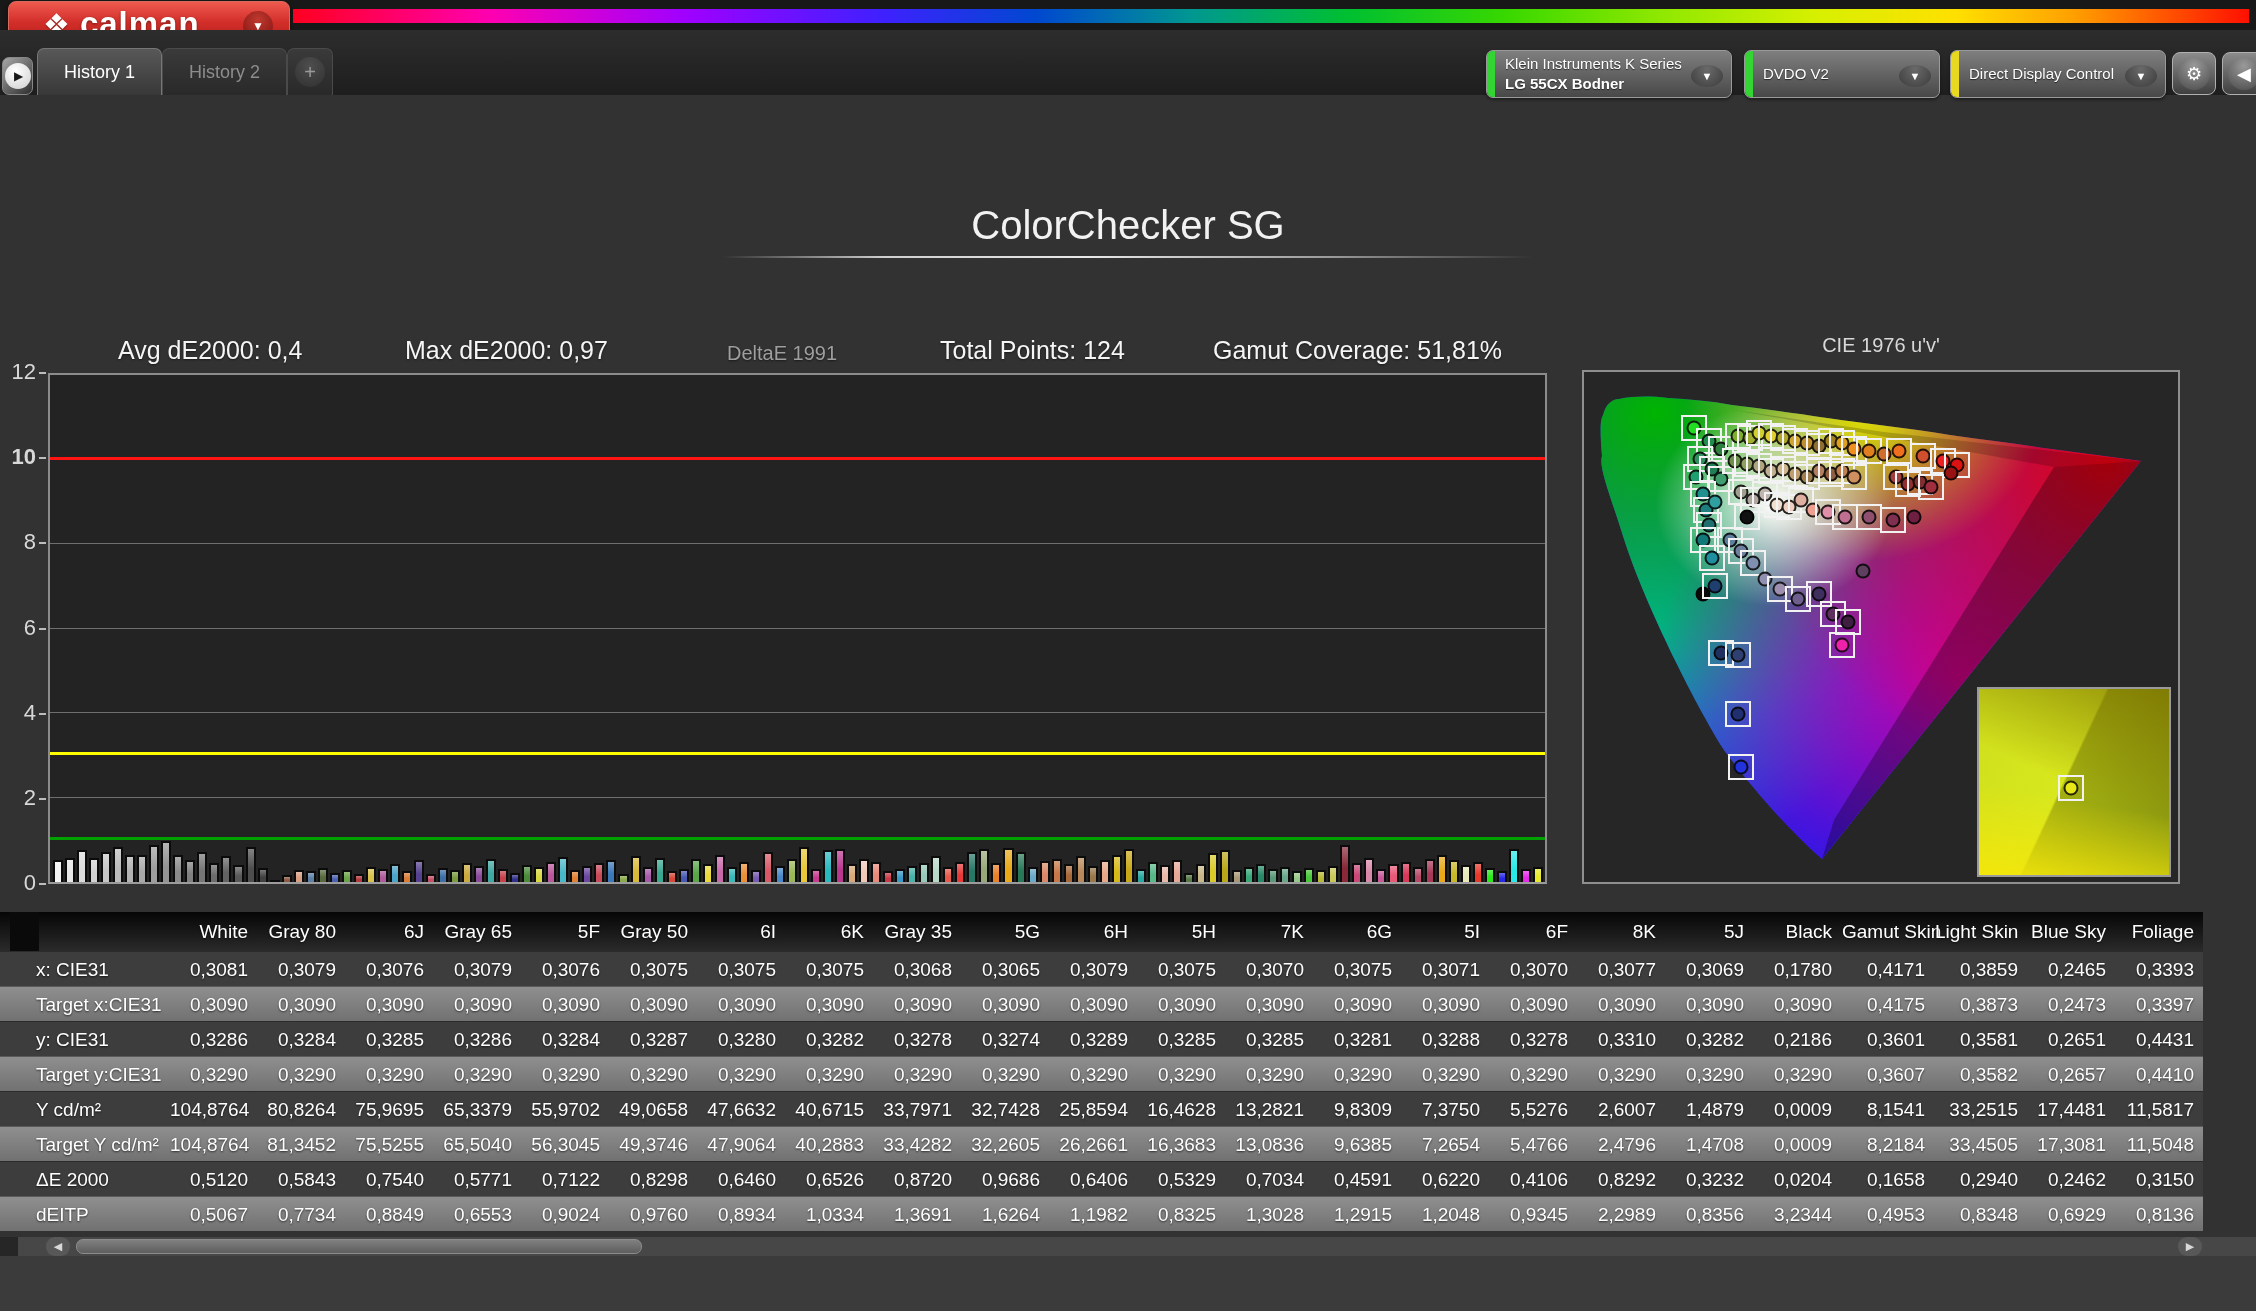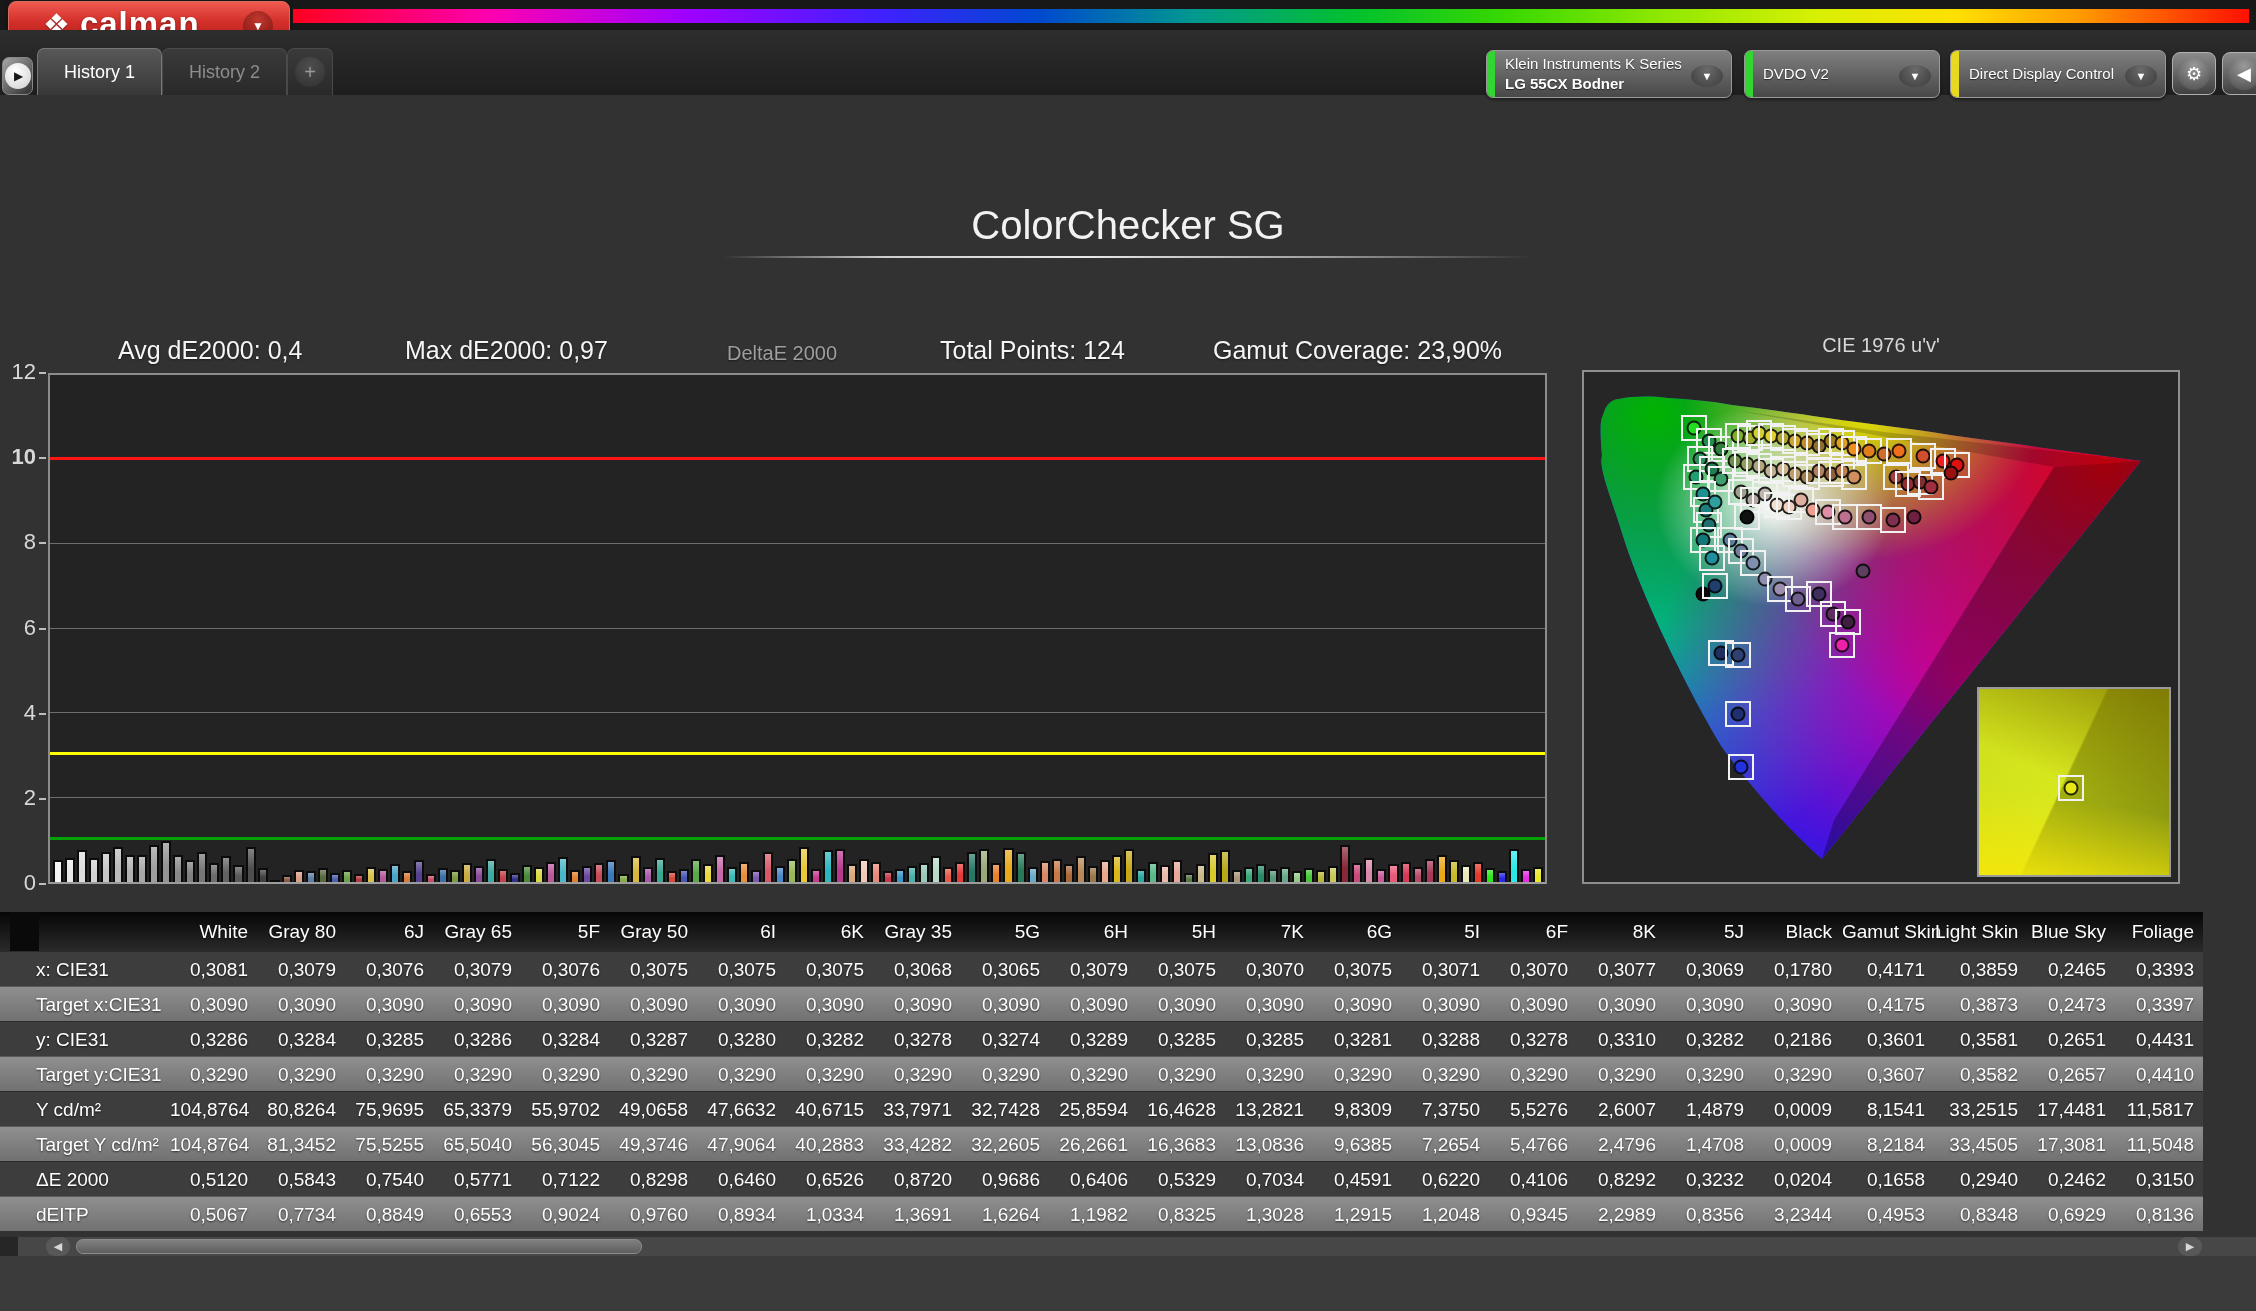--- a/index.html
+++ b/index.html
@@ -154,23 +154,23 @@
 </div>
 <div class="sq-btn" style="left:2222px; width:44px;">
   <span class="inner-circle">◀</span>
 </div>
 
 <div class="page-title">ColorChecker SG</div>
 <div class="title-underline"></div>
 
 <div class="stat" style="left:118px;text-align:center;">Avg dE2000: 0,4</div>
 <div class="stat" style="left:405px;">Max dE2000: 0,97</div>
-<div class="stat small" style="left:727px;">DeltaE 2000</div>
+<div class="stat small" style="left:727px;">DeltaE 1991</div>
 <div class="stat" style="left:940px;">Total Points: 124</div>
-<div class="stat" style="left:1213px;">Gamut Coverage: 23,90%</div>
+<div class="stat" style="left:1213px;">Gamut Coverage: 51,81%</div>
 
 <div class="y-axis" id="yAxis">
     <div class="y-tick-label" style="bottom: calc(0% - 12px);">0</div>
     <div class="y-tick-dash" style="bottom: calc(0% - 1px);"></div>
     <div class="y-tick-label" style="bottom: calc(16.6667% - 12px);">2</div>
     <div class="y-tick-dash" style="bottom: calc(16.6667% - 1px);"></div>
     <div class="y-tick-label" style="bottom: calc(33.3333% - 12px);">4</div>
     <div class="y-tick-dash" style="bottom: calc(33.3333% - 1px);"></div>
     <div class="y-tick-label" style="bottom: calc(50% - 12px);">6</div>
     <div class="y-tick-dash" style="bottom: calc(50% - 1px);"></div>

